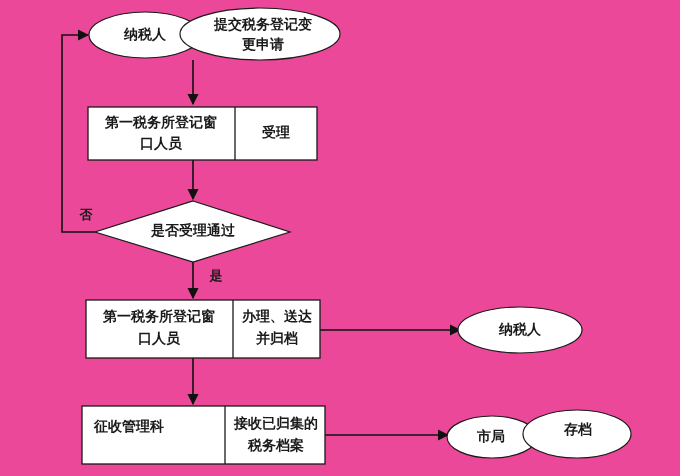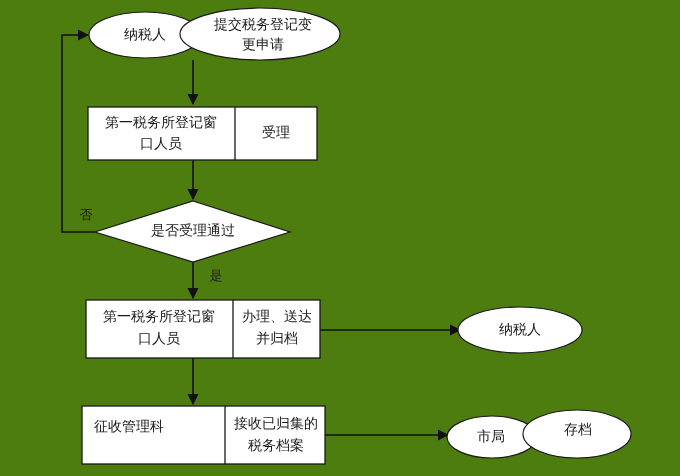--- a/index.html
+++ b/index.html
@@ -4,23 +4,24 @@
 <style>
   html, body {
     margin: 0;
     padding: 0;
     background: #ffffff;
   }
   #canvas-wrap {
     position: relative;
     width: 680px;
     height: 476px;
-    background: #4d7c0f;
+    background: #ec4899;
     overflow: hidden;
     font-family: "Liberation Serif", "DejaVu Serif", serif;
+    font-weight: bold;
   }
   svg.flow {
     display: block;
     width: 680px;
     height: 476px;
   }
   .node-shape {
     fill: #ffffff;
     stroke: #1a1a1a;
     stroke-width: 1.2;

